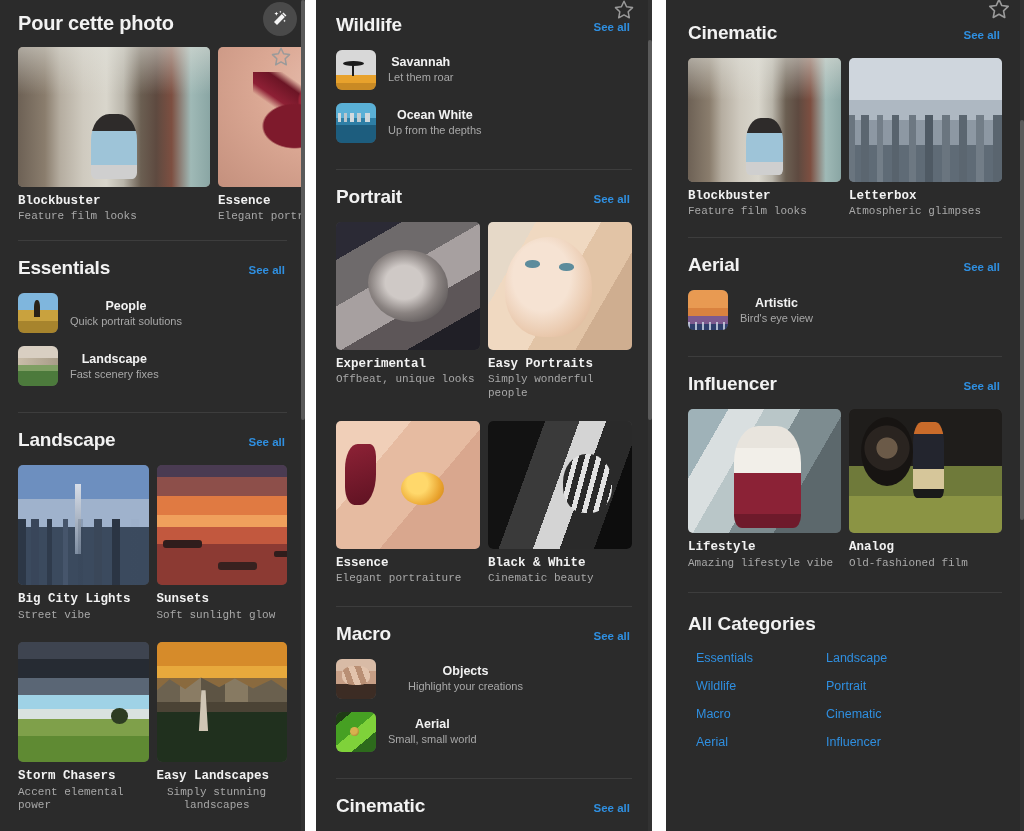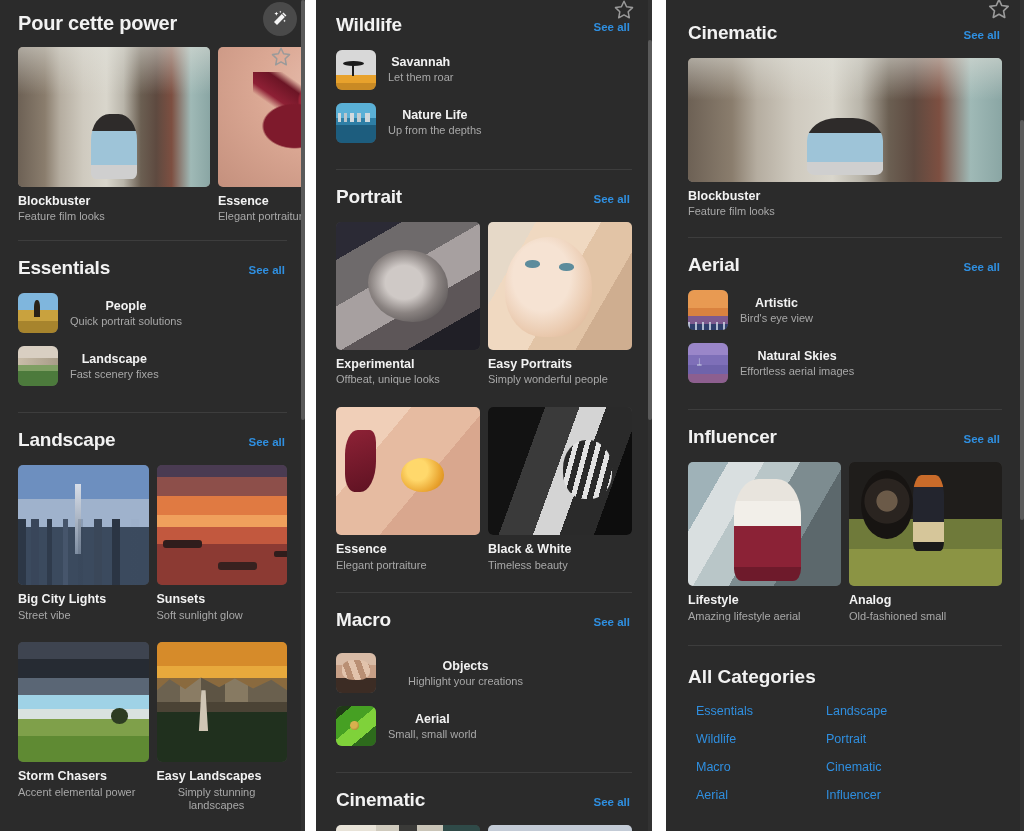--- a/index.html
+++ b/index.html
@@ -79,20 +79,21 @@
 
   
   .tile-grid {
     display: flex;
     gap: 8px;
   }
   .tile {
     flex: 1 1 0;
     min-width: 0;
     cursor: pointer;
+    font-family: Liberation Mono, monospace;
   }
   .tile-img {
     width: 100%;
     border-radius: 5px;
     overflow: hidden;
     position: relative;
     background: #444;
   }
   .tile-name {
     font-size: 12.5px;
@@ -427,21 +428,21 @@
         </svg>
       </div>
 
       <div class="star-btn" style="top:45px; right:12px;">
         <svg width="24" height="24" viewBox="0 0 24 24" aria-hidden="true">
           <path d="M12 3.3l2.6 5.5 5.9.8-4.3 4.2 1.1 6-5.3-2.9-5.3 2.9 1.1-6L3.5 9.6l5.9-.8z" fill="none" stroke="#9a9a9a" stroke-width="1.5" stroke-linejoin="round"></path>
         </svg>
       </div>
 
       <div class="content" style="padding-top:12px;">
-        <div class="section-title big">Pour cette power</div>
+        <div class="section-title big">Pour cette photo</div>
 
         <div class="tile-grid" style="margin-top:12px; width:300px;">
           <div class="tile" style="flex:0 0 192px;">
             <div class="tile-img" style="height:140px;">
               <div class="ph ph-street"></div>
             </div>
             <div class="tile-name">Blockbuster</div>
             <div class="tile-desc">Feature film looks</div>
           </div>
           <div class="tile" style="flex:0 0 100px; overflow:hidden;">
@@ -551,21 +552,21 @@
           <div class="row-text">
             <div class="row-name">Savannah</div>
             <div class="row-desc">Let them roar</div>
           </div>
         </div>
         <div class="row">
           <div class="row-thumb">
               <div class="ph ph-ocean"></div>
             </div>
           <div class="row-text">
-            <div class="row-name">Nature Life</div>
+            <div class="row-name">Ocean White</div>
             <div class="row-desc">Up from the depths</div>
           </div>
         </div>
 
         <div class="divider" style="margin-top:26px;"></div>
 
         <div class="section-head" style="margin-top:16px;">
           <div class="section-title">Portrait</div>
           <div class="see-all">See all</div>
         </div>
@@ -593,31 +594,31 @@
                 <div class="ph ph-bubble"></div>
               </div>
             <div class="tile-name">Essence</div>
             <div class="tile-desc">Elegant portraiture</div>
           </div>
           <div class="tile">
             <div class="tile-img" style="height:128px;">
                 <div class="ph ph-bw"></div>
               </div>
             <div class="tile-name">Black &amp; White</div>
-            <div class="tile-desc">Timeless beauty</div>
+            <div class="tile-desc">Cinematic beauty</div>
           </div>
         </div>
 
         <div class="divider" style="margin-top:20px;"></div>
 
         <div class="section-head" style="margin-top:16px;">
           <div class="section-title">Macro</div>
           <div class="see-all">See all</div>
         </div>
-        <div class="row" style="margin-top:22px;gap:32px;">
+        <div class="row" style="margin-top:14px;gap:32px;">
           <div class="row-thumb">
               <div class="ph ph-objects"></div>
             </div>
           <div class="row-text">
             <div class="row-name">Objects</div>
             <div class="row-desc">Highlight your creations</div>
           </div>
         </div>
         <div class="row">
           <div class="row-thumb">
@@ -673,67 +674,65 @@
           <div class="see-all">See all</div>
         </div>
         <div class="tile-grid" style="margin-top:14px;">
           <div class="tile">
             <div class="tile-img" style="height:124px;">
                 <div class="ph ph-street"></div>
               </div>
             <div class="tile-name">Blockbuster</div>
             <div class="tile-desc">Feature film looks</div>
           </div>
+          <div class="tile">
+            <div class="tile-img" style="height:124px;">
+                <div class="ph ph-letterbox"></div>
+              </div>
+            <div class="tile-name">Letterbox</div>
+            <div class="tile-desc">Atmospheric glimpses</div>
+          </div>
         </div>
 
         <div class="divider" style="margin-top:18px;"></div>
 
         <div class="section-head" style="margin-top:16px;">
           <div class="section-title">Aerial</div>
           <div class="see-all">See all</div>
         </div>
         <div class="row" style="margin-top:14px;">
           <div class="row-thumb">
               <div class="ph ph-aerial-orange"></div>
             </div>
           <div class="row-text">
             <div class="row-name">Artistic</div>
             <div class="row-desc">Bird's eye view</div>
           </div>
         </div>
-        <div class="row">
-          <div class="row-thumb">
-              <div class="ph ph-aerial-purple"></div>
-            </div>
-          <div class="row-text">
-            <div class="row-name">Natural Skies</div>
-            <div class="row-desc">Effortless aerial images</div>
-          </div>
-        </div>
 
         <div class="divider" style="margin-top:26px;"></div>
 
         <div class="section-head" style="margin-top:16px;">
           <div class="section-title">Influencer</div>
           <div class="see-all">See all</div>
         </div>
         <div class="tile-grid" style="margin-top:14px;">
           <div class="tile">
             <div class="tile-img" style="height:124px;">
                 <div class="ph ph-lifestyle"></div>
               </div>
             <div class="tile-name">Lifestyle</div>
-            <div class="tile-desc">Amazing lifestyle aerial</div>
+            <div class="tile-desc">Amazing lifestyle vibe</div>
           </div>
           <div class="tile">
             <div class="tile-img" style="height:124px;">
                 <div class="ph ph-analog"></div>
               </div>
             <div class="tile-name">Analog</div>
-            <div class="tile-desc">Old-fashioned small</div>
+            <div class="tile-desc">Old-fashioned film</div>
           </div>
         </div>
 
         <div class="divider" style="margin-top:22px;"></div>
 
         <div class="allcat-title">All Categories</div>
         <div class="allcat-grid">
           <div class="allcat-link">Essentials</div>
           <div class="allcat-link">Landscape</div>
           <div class="allcat-link">Wildlife</div>

